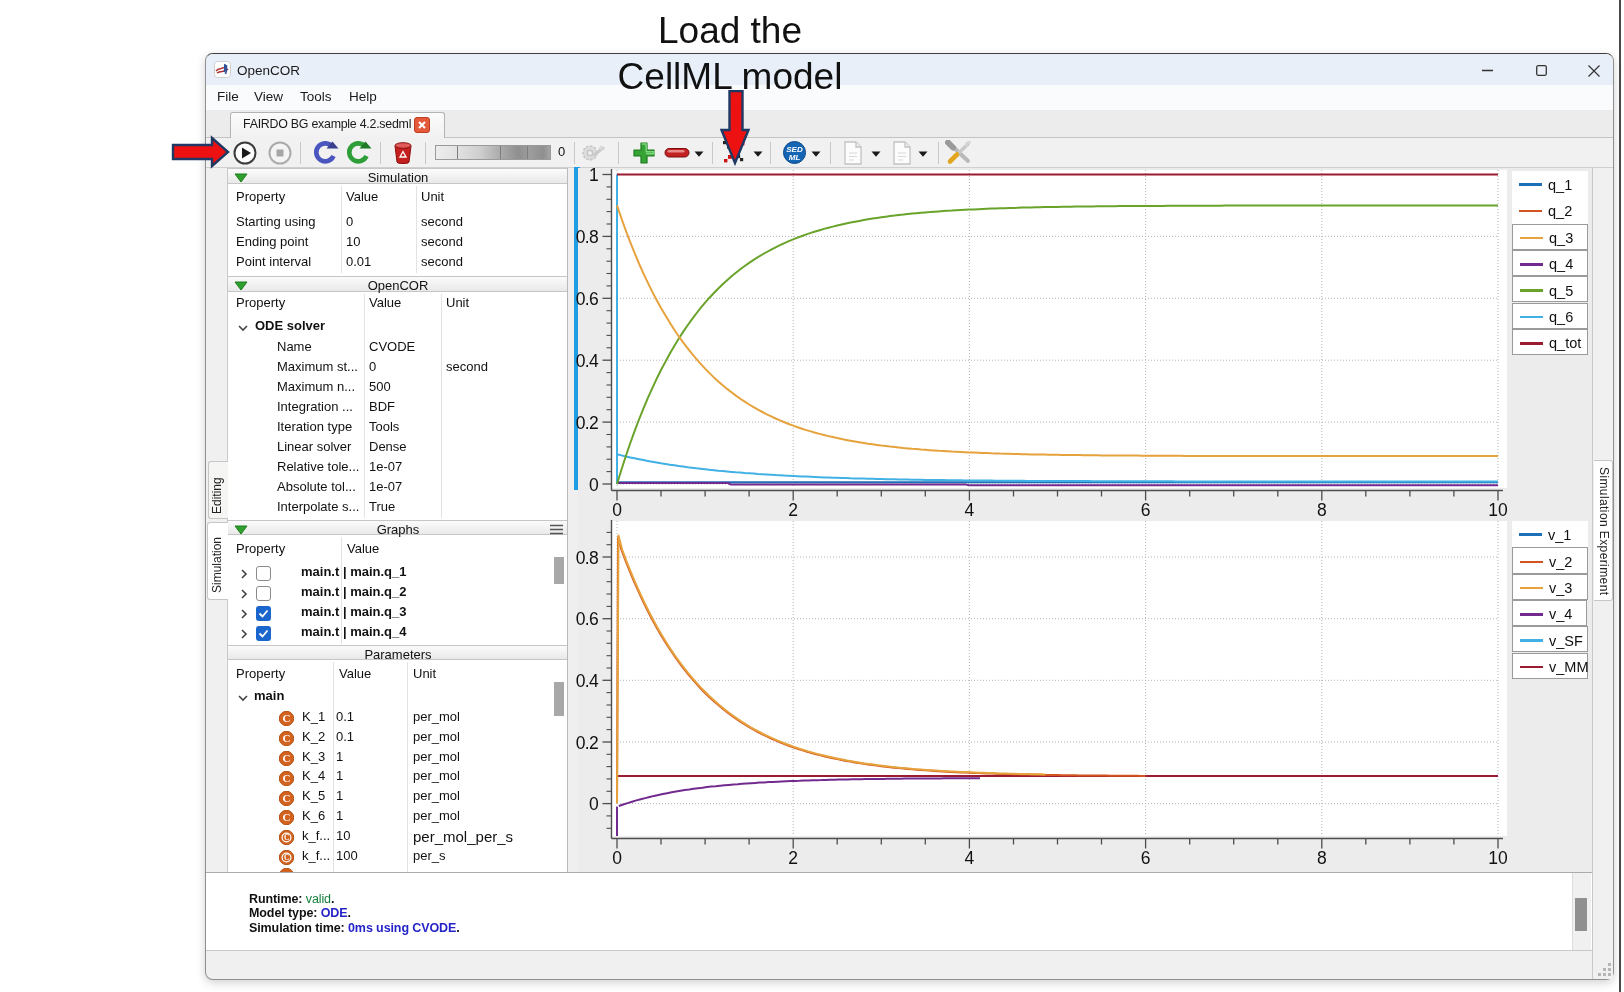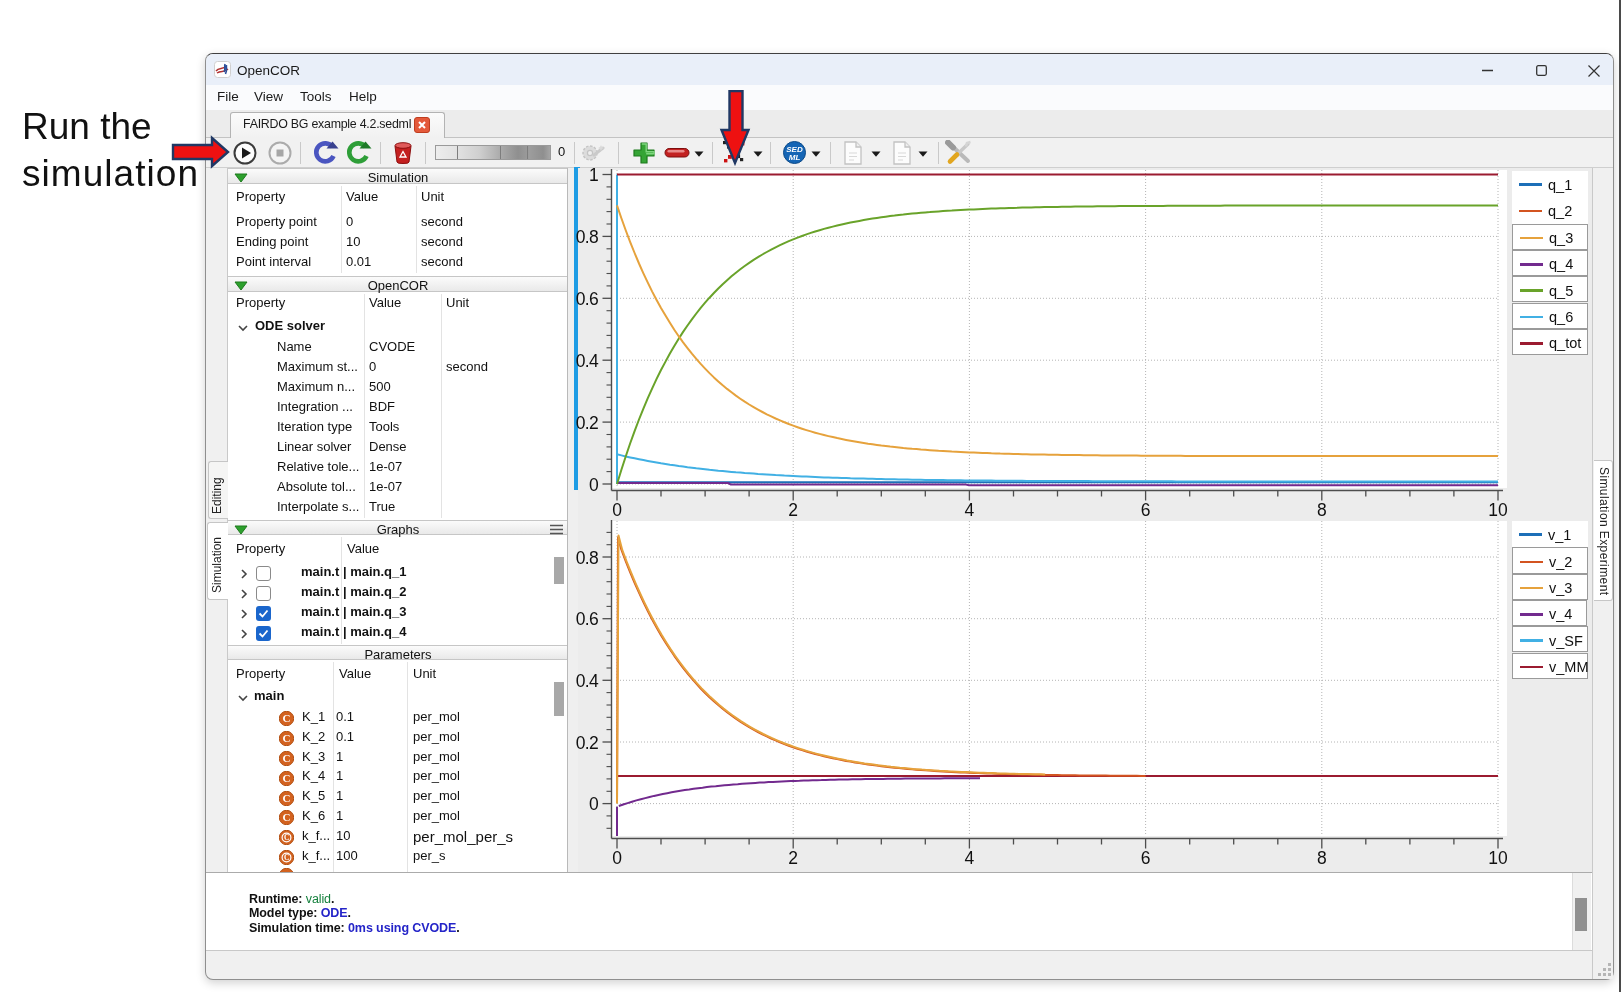--- a/index.html
+++ b/index.html
@@ -1,15 +1,15 @@
 <!DOCTYPE html>
 <html><head><meta charset="utf-8"><style>html,body{margin:0;padding:0;width:1624px;height:992px;overflow:hidden;background:#fff;font-family:"Liberation Sans",sans-serif;}*{box-sizing:content-box}.vtext{writing-mode:vertical-rl;transform:rotate(180deg)}</style></head><body>
 <div style="position:relative;width:1624px;height:992px">
     <div style="position:absolute;left:1618.5px;top:0;width:2px;height:992px;background:#4a4a4a"></div>
-    <div style="position:absolute;left:22px;top:103px;font-size:37px;color:#111;line-height:47px;z-index:70">Run the<br><span style="letter-spacing:1.05px">simulation</span></div>
+    <div style="position:absolute;left:0;top:8px;width:1460px;text-align:center;font-size:37px;color:#111;line-height:46px;z-index:70">Load the<br>CellML model</div>
     <svg width="34" height="76" style="position:absolute;left:719px;top:90px;z-index:60">
       <polygon points="10.5,1 23.5,1 23.5,40 29.5,40 16,73 2.5,40 10.5,40" fill="#ee1111" stroke="#203864" stroke-width="2.4" stroke-linejoin="miter"></polygon>
     </svg>
     <svg width="60" height="34" style="position:absolute;left:171px;top:135px;z-index:60">
       <polygon points="2,10 41,10 41,3 57,17 41,31 41,24 2,24" fill="#ee1111" stroke="#203864" stroke-width="2.4"></polygon>
     </svg>
     <div style="position:absolute;left:205px;top:53px;width:1409px;height:927px;border-radius:8px;background:#f0f0f0;border:1px solid #8f8f8f;border-top:1px solid #404040;box-shadow:0 3px 10px rgba(0,0,0,0.18);box-sizing:border-box;overflow:hidden">
       <div style="position:absolute;left:0;top:0;width:1407px;height:31px;background:#e9eff9"></div>
       <svg width="17" height="17" style="position:absolute;left:8px;top:7px">
         <rect x="0.5" y="0.5" width="16" height="16" rx="3" fill="#fff" stroke="#d0d0d0" stroke-width="1"></rect>
@@ -152,21 +152,21 @@
       <div style="position:absolute;left:0;right:0;top:1px;text-align:center;font-size:13px;color:#111">Simulation</div>
       <svg width="14" height="12" style="position:absolute;left:6px;top:3px">
         <polygon points="1,2 13,2 7,10" fill="#2da02d" stroke="#1d7a1d" stroke-width="1"></polygon>
       </svg>
     </div>
     <div style="position:absolute;left:341px;top:186px;width:1px;height:87px;background:#e3e3e3"></div>
     <div style="position:absolute;left:416px;top:186px;width:1px;height:87px;background:#e3e3e3"></div>
     <div style="position:absolute;left:236px;top:189.2px;font-size:13px;color:#111;white-space:nowrap">Property</div>
     <div style="position:absolute;left:346px;top:189.2px;font-size:13px;color:#111;white-space:nowrap">Value</div>
     <div style="position:absolute;left:421px;top:189.2px;font-size:13px;color:#111;white-space:nowrap">Unit</div>
-    <div style="position:absolute;left:236px;top:214.2px;font-size:13px;color:#111;white-space:nowrap">Property point</div>
+    <div style="position:absolute;left:236px;top:214.2px;font-size:13px;color:#111;white-space:nowrap">Starting using</div>
     <div style="position:absolute;left:346px;top:214.2px;font-size:13px;color:#111;white-space:nowrap">0</div>
     <div style="position:absolute;left:421px;top:214.2px;font-size:13px;color:#111;white-space:nowrap">second</div>
     <div style="position:absolute;left:236px;top:234.2px;font-size:13px;color:#111;white-space:nowrap">Ending point</div>
     <div style="position:absolute;left:346px;top:234.2px;font-size:13px;color:#111;white-space:nowrap">10</div>
     <div style="position:absolute;left:421px;top:234.2px;font-size:13px;color:#111;white-space:nowrap">second</div>
     <div style="position:absolute;left:236px;top:254.2px;font-size:13px;color:#111;white-space:nowrap">Point interval</div>
     <div style="position:absolute;left:346px;top:254.2px;font-size:13px;color:#111;white-space:nowrap">0.01</div>
     <div style="position:absolute;left:421px;top:254.2px;font-size:13px;color:#111;white-space:nowrap">second</div>
     <div style="position:absolute;left:228px;top:276px;width:340px;height:16px;background:linear-gradient(#fbfbfb,#e9e9e9);border-top:1px solid #c6c6c6;border-bottom:1px solid #c6c6c6;box-sizing:border-box">
       <div style="position:absolute;left:0;right:0;top:1px;text-align:center;font-size:13px;color:#111">OpenCOR</div>

